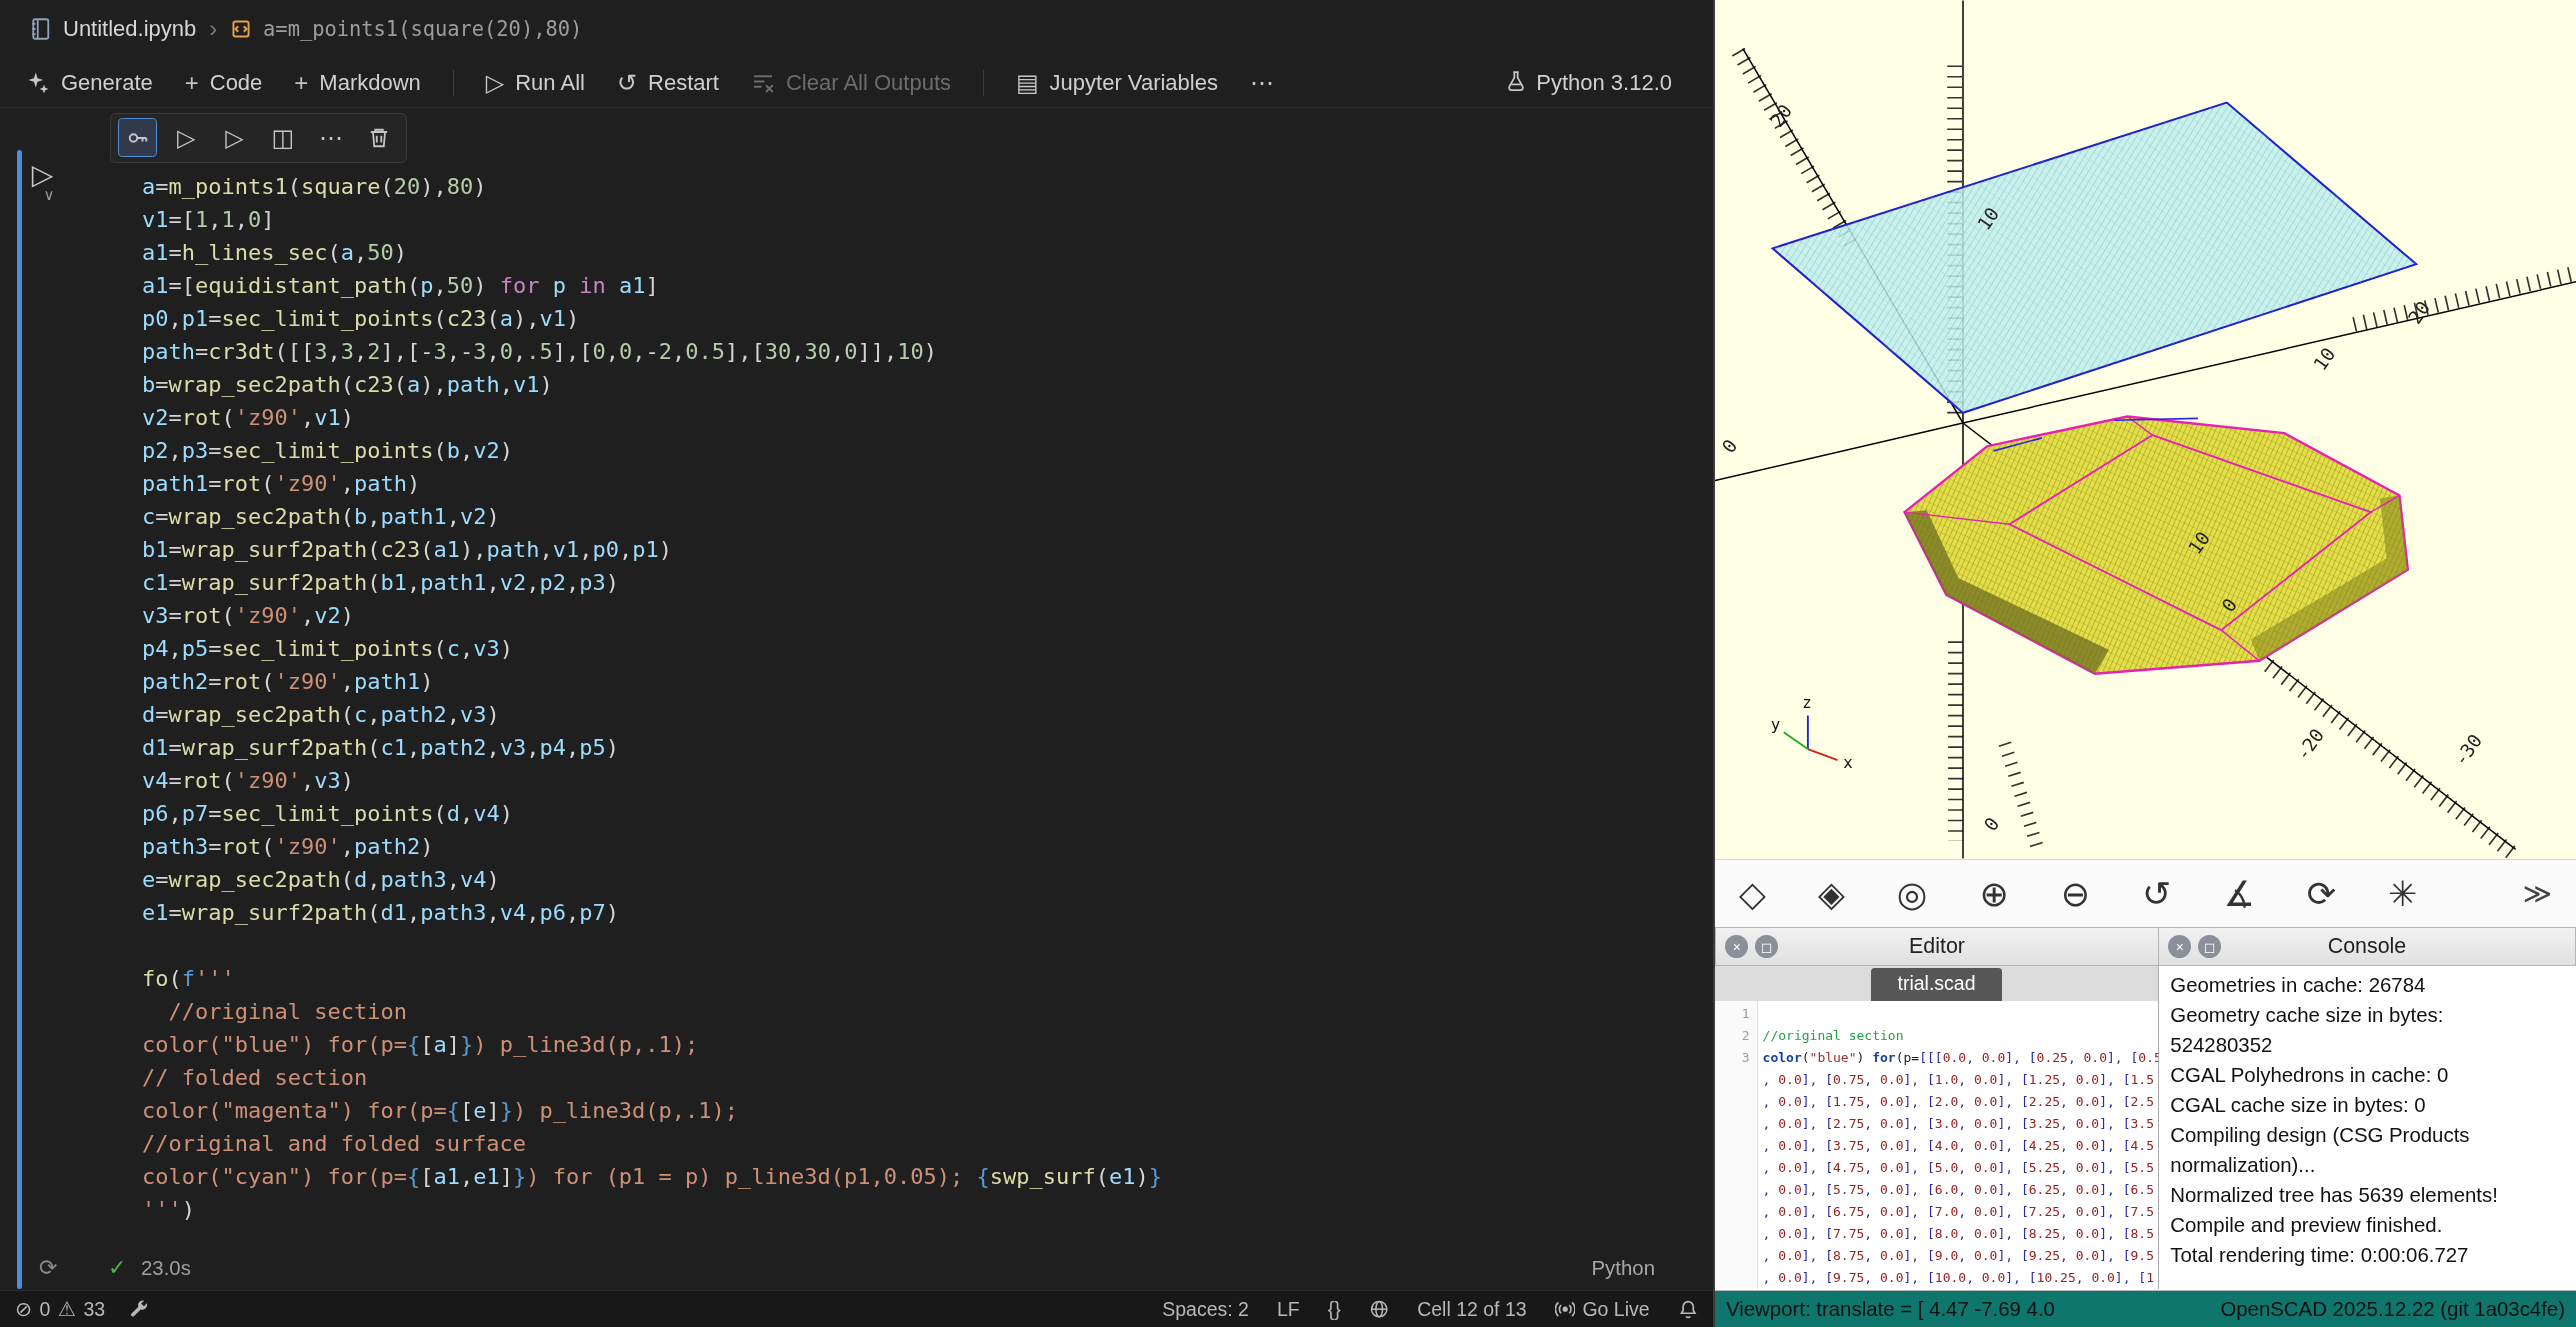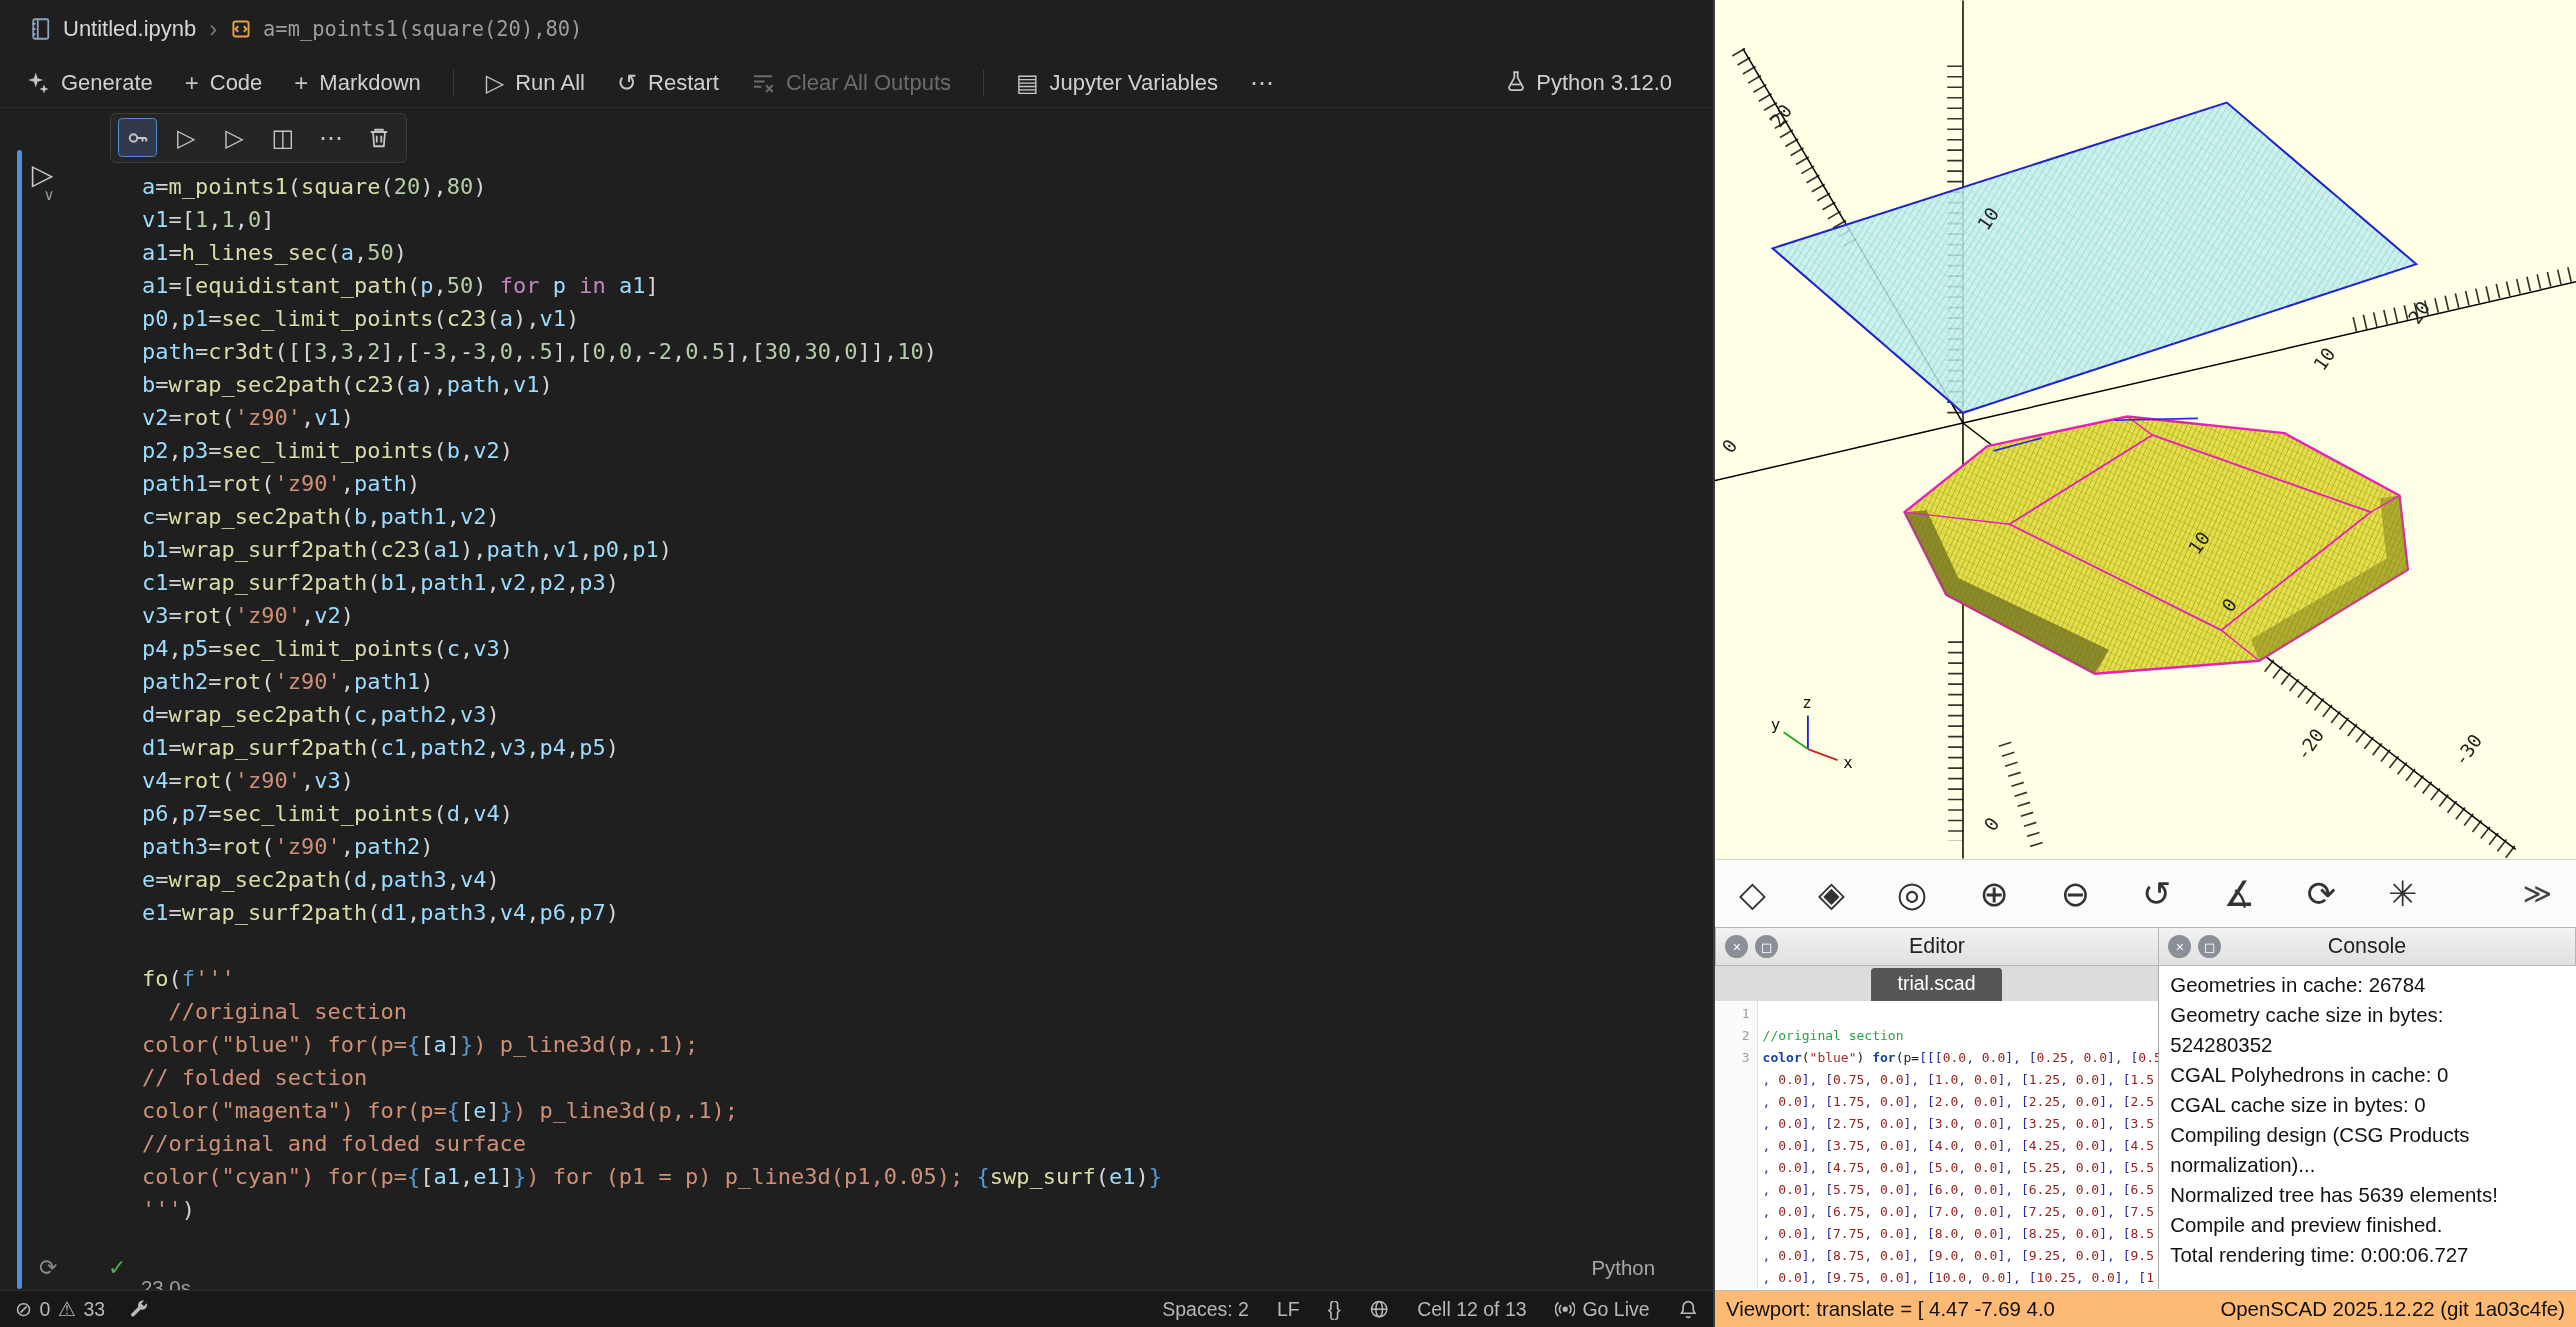--- a/index.html
+++ b/index.html
@@ -39,21 +39,21 @@
 
   .code { position:absolute; left:142px; top:61px; font-family:"DejaVu Sans Mono", monospace;
           font-size:22px; line-height:33px; white-space:pre; }
   .code-line { height:33px; }
   .tk-v { color:#9cdcfe; } .tk-f { color:#dcdcaa; } .tk-n { color:#b5cea8; }
   .tk-s { color:#ce9178; } .tk-k { color:#c586c0; } .tk-p { color:#d4d4d4; } .tk-b { color:#569cd6; }
 
   .exec-row { position:absolute; left:0; right:0; bottom:3.7px; height:33px; font-size:20.4px; color:#9f9f9f; }
   .exec-row .sync { position:absolute; left:39px; top:1.9px; font-size:22px; color:#8a8a8a; }
   .exec-row .check { position:absolute; left:108px; top:1.9px; color:#54b054; font-size:22px; }
-  .exec-row .etime { position:absolute; left:141px; top:3.7px;margin-top:20px; }
+  .exec-row .etime { position:absolute; left:141px; top:3.7px; }
   .exec-row .elang { position:absolute; right:58px; top:3.7px; color:#a8a8a8; }
 
   .vsc-statusbar { position:absolute; bottom:0; left:0; width:1713px; height:37px; background:#181818;
                    border-top:0.9px solid #2b2b2b; display:flex; align-items:center; padding:0 15px; gap:24px;
                    font-size:19.5px; color:#b8b8b8; }
   .sb-group { display:flex; align-items:center; gap:7.4px; }
   .sb-ico { font-size:20.4px; }
   .sb-right { margin-left:auto; display:flex; align-items:center; gap:28px; }
   .sb-item { display:flex; align-items:center; gap:7.4px; cursor:default; }
 
@@ -90,21 +90,21 @@
   .osc-gutter { width:43px; text-align:right; padding:1.9px 7.4px 0 0; color:#9aa0a0; background:#fafafa;
                 border-right:0.9px solid #e0e0e0; }
   .osc-rows { flex:1; white-space:pre; overflow:hidden; padding:1.9px 0 0 4.6px; }
   .osc-row { height:22px; }
   .ec-c { color:#25a244; } .ec-k { color:#13419e; font-weight:bold; } .ec-s2 { color:#9d2f2f; }
   .ec-d { color:#222; } .ec-a { color:#2a2aa0; } .ec-num { color:#952121; }
 
   .osc-console { position:absolute; top:966px; left:446px; width:415px; height:323px; background:#fff;
                  font-size:20.4px; line-height:30px; color:#111; padding:3.7px 26px 0 9.3px; overflow:hidden; }
 
-  .osc-statusbar { position:absolute; bottom:0; left:0; width:861px; height:37px; background:#fdba74;
+  .osc-statusbar { position:absolute; bottom:0; left:0; width:861px; height:37px; background:#0f766e;
                    border-top:0.9px solid #bbb; display:flex; align-items:center; justify-content:space-between;
                    padding:0 11px; font-size:20.4px; color:#111; }
 </style>
 </head>
 <body>
 
 <div class="stage">
 
   <div class="vscode">
 

